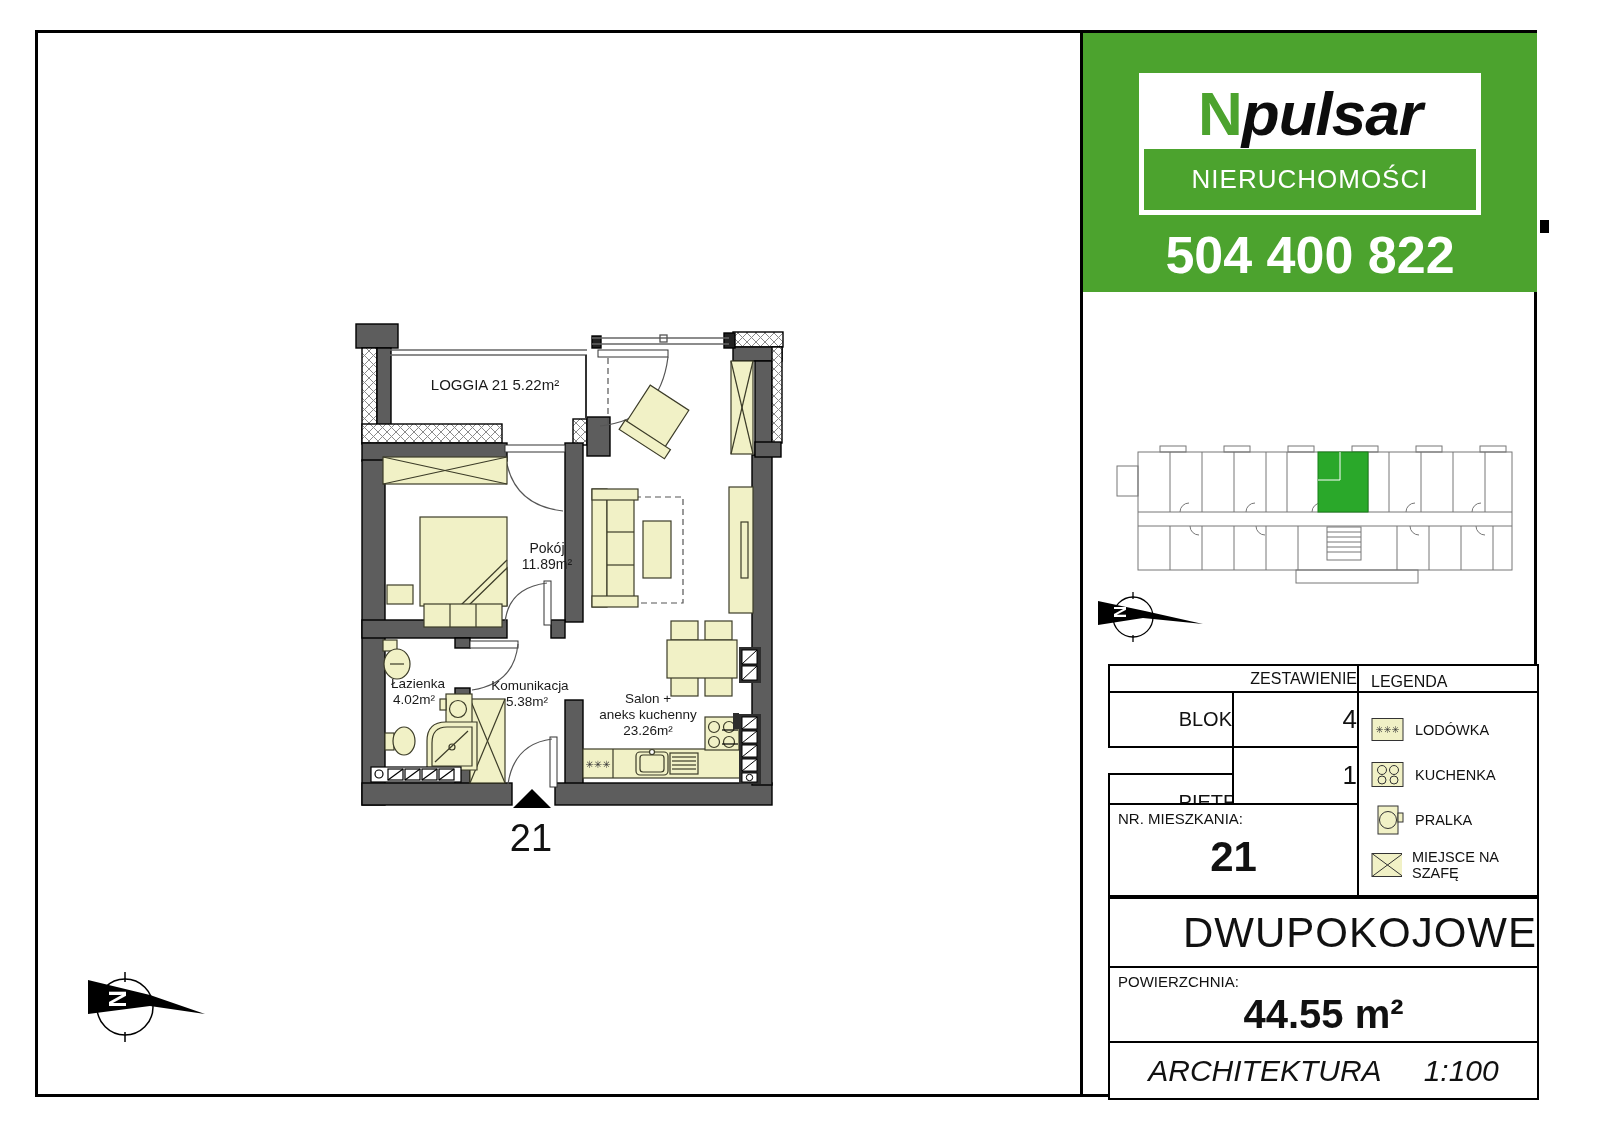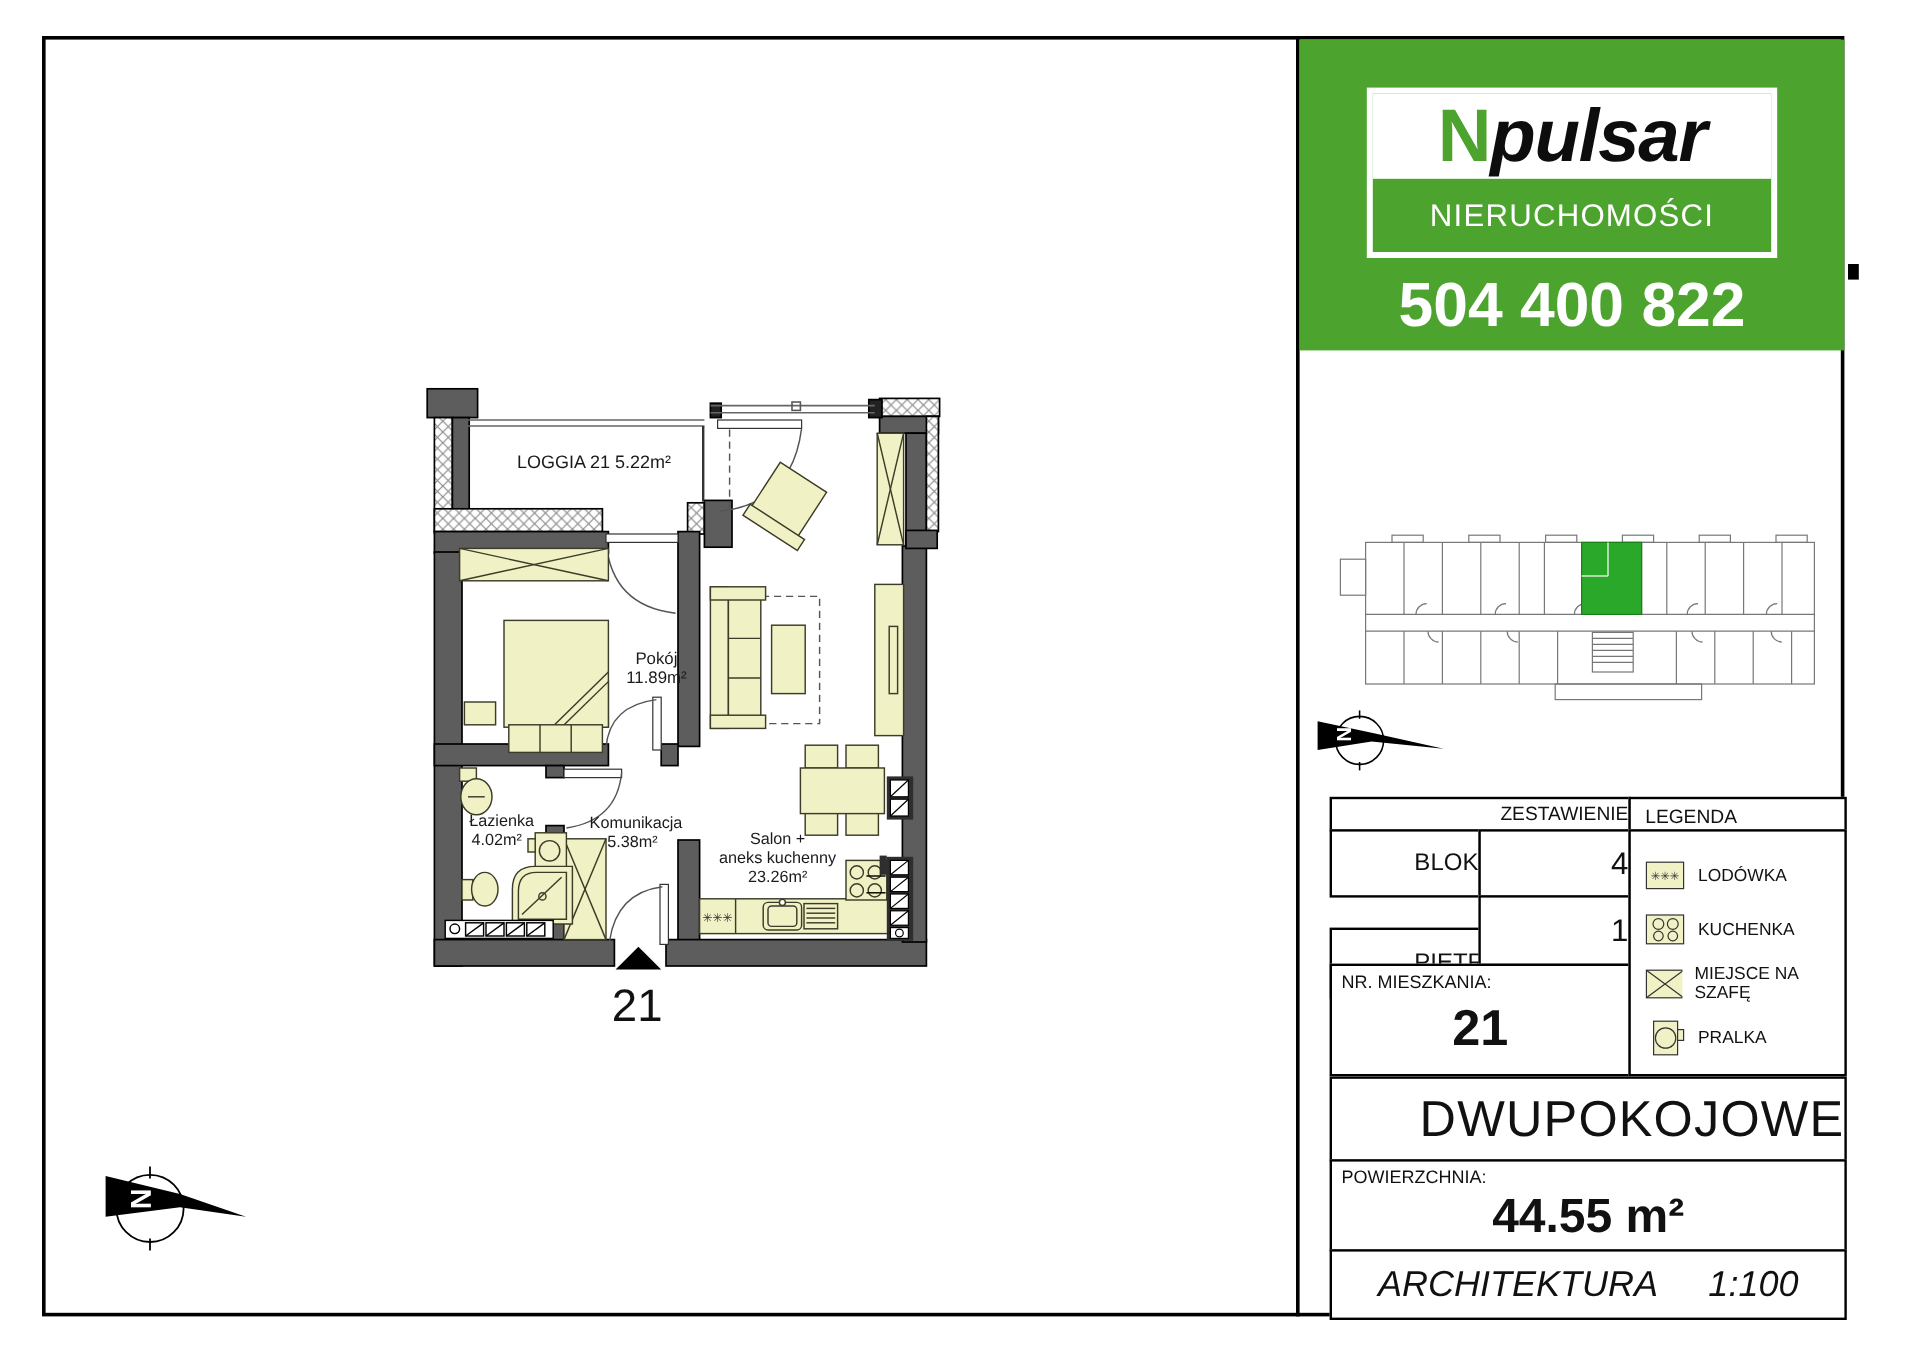--- a/index.html
+++ b/index.html
@@ -394,35 +394,35 @@
       <svg width="34" height="27">
         <rect x="1" y="1.5" width="31" height="24" fill="#F1F1C6" stroke="#333"></rect>
         <circle cx="11" cy="9" r="4.5" fill="none" stroke="#333"></circle>
         <circle cx="23" cy="9" r="4.5" fill="none" stroke="#333"></circle>
         <circle cx="11" cy="19" r="4" fill="none" stroke="#333"></circle>
         <circle cx="23" cy="19" r="4" fill="none" stroke="#333"></circle>
       </svg>
       <span class="lbl">KUCHENKA</span>
     </div>
     <div class="legend-item">
+      <svg width="34" height="32">
+        <rect x="7" y="2" width="20" height="28" fill="#F1F1C6" stroke="#333"></rect>
+        <circle cx="17" cy="16" r="8.5" fill="none" stroke="#333"></circle>
+        <rect x="27" y="9" width="5" height="9" fill="#F1F1C6" stroke="#333"></rect>
+      </svg>
+      <span class="lbl">PRALKA</span>
+    </div>
+    <div class="legend-item">
       <svg width="34" height="26">
         <rect x="1" y="1.5" width="31" height="23" fill="#F1F1C6" stroke="#333"></rect>
         <line x1="1" y1="1.5" x2="32" y2="24.5" stroke="#333"></line>
         <line x1="1" y1="24.5" x2="32" y2="1.5" stroke="#333"></line>
       </svg>
       <span class="lbl">MIEJSCE NA SZAFĘ</span>
     </div>
-    <div class="legend-item">
-      <svg width="34" height="32">
-        <rect x="7" y="2" width="20" height="28" fill="#F1F1C6" stroke="#333"></rect>
-        <circle cx="17" cy="16" r="8.5" fill="none" stroke="#333"></circle>
-        <rect x="27" y="9" width="5" height="9" fill="#F1F1C6" stroke="#333"></rect>
-      </svg>
-      <span class="lbl">PRALKA</span>
-    </div>
   </div>
 
   <div class="abs cell c-center" style="left:1108px;top:897px;width:431px;height:71px">
     <span class="type-text">DWUPOKOJOWE</span>
   </div>
 
   <div class="abs cell" style="left:1108px;top:966px;width:431px;height:77px">
     <span class="small-label">POWIERZCHNIA:</span>
     <div class="area-value">44.55 m²</div>
   </div>

